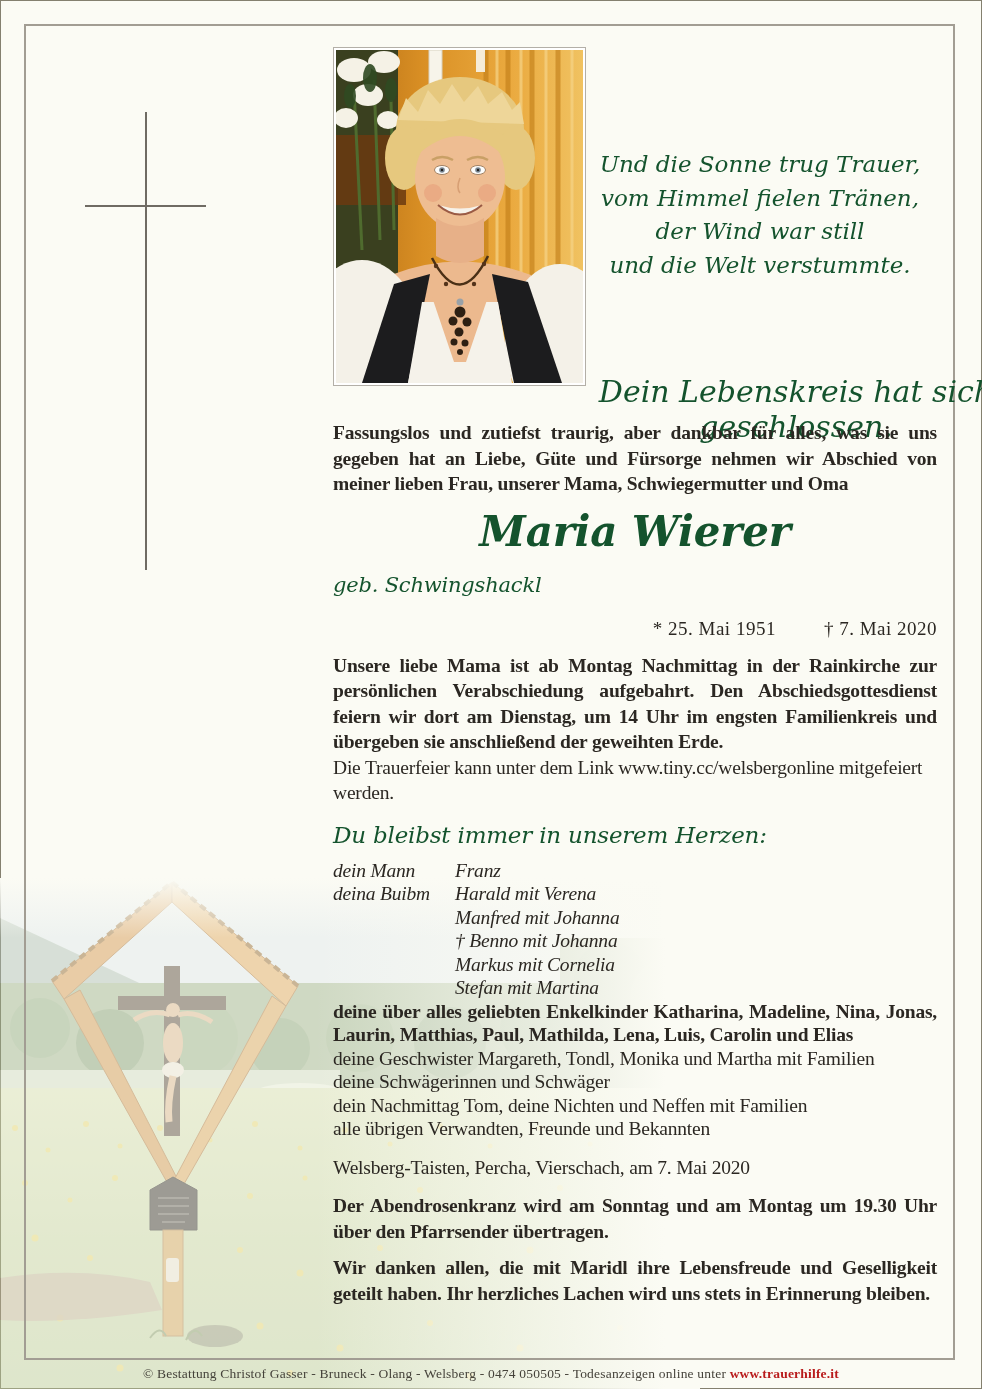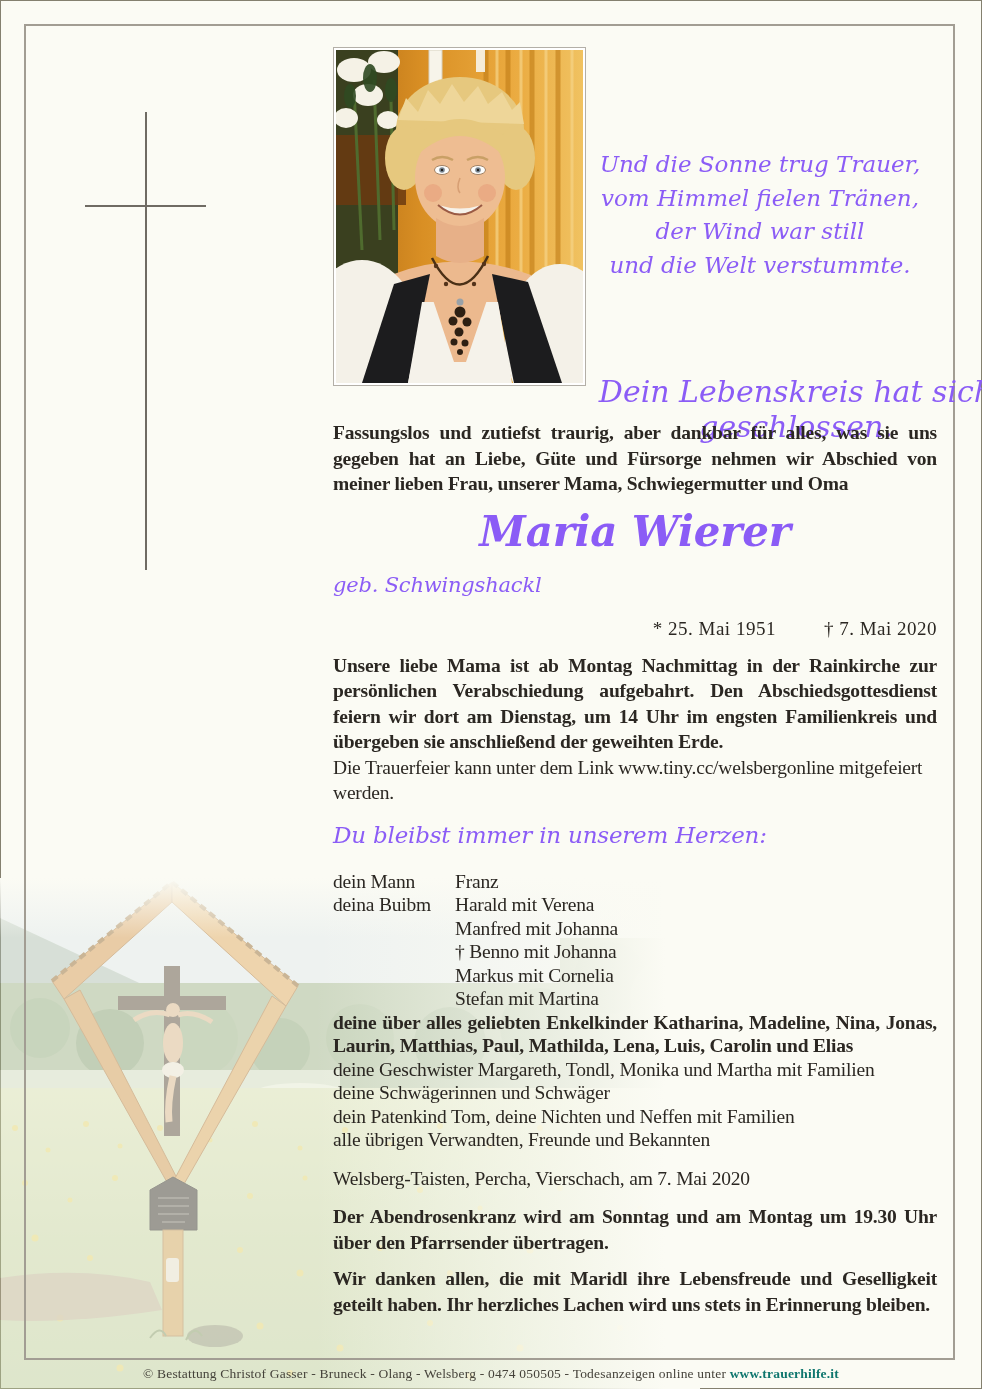--- a/index.html
+++ b/index.html
@@ -19,47 +19,47 @@
     box-sizing:border-box;
   }
   .watermark{position:absolute;left:0;top:878px;width:700px;height:511px;z-index:1;}
   .cross-v{position:absolute;left:145px;top:112px;width:2px;height:458px;background:#6f6b63;z-index:3;}
   .cross-h{position:absolute;left:85px;top:205px;width:121px;height:2px;background:#6f6b63;z-index:3;}
   .photo{
     position:absolute;left:333px;top:47px;width:247px;height:333px;
     margin:0;padding:2px;background:#fff;border:1px solid #b3afa7;z-index:3;
   }
   .photo svg{display:block;}
-  .script{font-family:"DejaVu Serif", serif;font-style:italic;color:#8b5cf6;}
+  .script{font-family:"DejaVu Serif", serif;font-style:italic;color:#14532d;}
   .poem{position:absolute;left:590px;top:148px;width:340px;text-align:center;z-index:3;}
   .poem div{font-size:23px;line-height:33.5px;}
   .closing{position:absolute;left:596px;top:374px;width:400px;text-align:center;font-size:30px;z-index:3;}
   .content{
     position:absolute;left:333px;top:420px;width:604px;z-index:3;
     font-size:19.5px;line-height:25.5px;letter-spacing:-0.2px;
   }
   .content p{margin:0;}
   .just{text-align:justify;font-weight:bold;}
   .name{font-size:42px;line-height:66px;text-align:center;font-weight:bold;margin:2px 0 0 0;}
   .maiden{font-size:21px;line-height:40px;}
   .dates{margin-top:12px;text-align:right;font-size:19px;line-height:24px;letter-spacing:0.5px;}
   .dates .gap{display:inline-block;width:48px;}
   .passing{margin-top:16px !important;}
   .para1{margin-top:12px !important;}
   .heading{font-size:23px;line-height:30px;margin-top:14px;}
-  .family{display:grid;grid-template-columns:122px 1fr;line-height:23.5px;margin-top:20px;}
+  .family{display:grid;grid-template-columns:122px 1fr;line-height:23.5px;margin-top:9px;font-style:italic;}
   .rline{line-height:23.5px;}
   .dateline{margin-top:14px !important;}
   .note0{margin-top:13px !important;}
   .note1{margin-top:11px !important;}
   .footer{
     position:absolute;left:0;top:1366px;width:982px;text-align:center;z-index:3;
     font-size:13.5px;color:#45423a;letter-spacing:0.2px;
   }
-  .footer b{color:#0f766e;}
+  .footer b{color:#b91c1c;}
 </style>
 </head>
 <body>
 
 <div class="page">
 
   <svg class="watermark" viewBox="0 0 700 511" aria-hidden="true">
     <defs>
       <linearGradient id="meadowG" x1="0" y1="0" x2="0" y2="1">
         <stop offset="0" stop-color="#d7e0b2"></stop>
@@ -301,21 +301,21 @@
       <div>† Benno mit Johanna</div>
       <div></div>
       <div>Markus mit Cornelia</div>
       <div></div>
       <div>Stefan mit Martina</div>
     </div>
 
     <p class="just rline">deine über alles geliebten Enkelkinder Katharina, Madeline, Nina, Jonas, Laurin, Matthias, Paul, Mathilda, Lena, Luis, Carolin und Elias</p>
     <p class="rline">deine Geschwister Margareth, Tondl, Monika und Martha mit Familien</p>
     <p class="rline">deine Schwägerinnen und Schwäger</p>
-    <p class="rline">dein Patenkind Tom, deine Nichten und Neffen mit Familien</p>
+    <p class="rline">dein Nachmittag Tom, deine Nichten und Neffen mit Familien</p>
     <p class="rline">alle übrigen Verwandten, Freunde und Bekannten</p>
 
     <p class="dateline">Welsberg-Taisten, Percha, Vierschach, am 7. Mai 2020</p>
 
     <p class="just note0">Der Abendrosenkranz wird am Sonntag und am Montag um 19.30 Uhr über den Pfarrsender übertragen.</p>
     <p class="just note1">Wir danken allen, die mit Maridl ihre Lebensfreude und Geselligkeit geteilt haben. Ihr herzliches Lachen wird uns stets in Erinnerung bleiben.</p>
   </main>
 
   <footer class="footer">
     <span>© Bestattung Christof Gasser - Bruneck - Olang - Welsberg - 0474 050505 - Todesanzeigen online unter </span><b>www.trauerhilfe.it</b>

